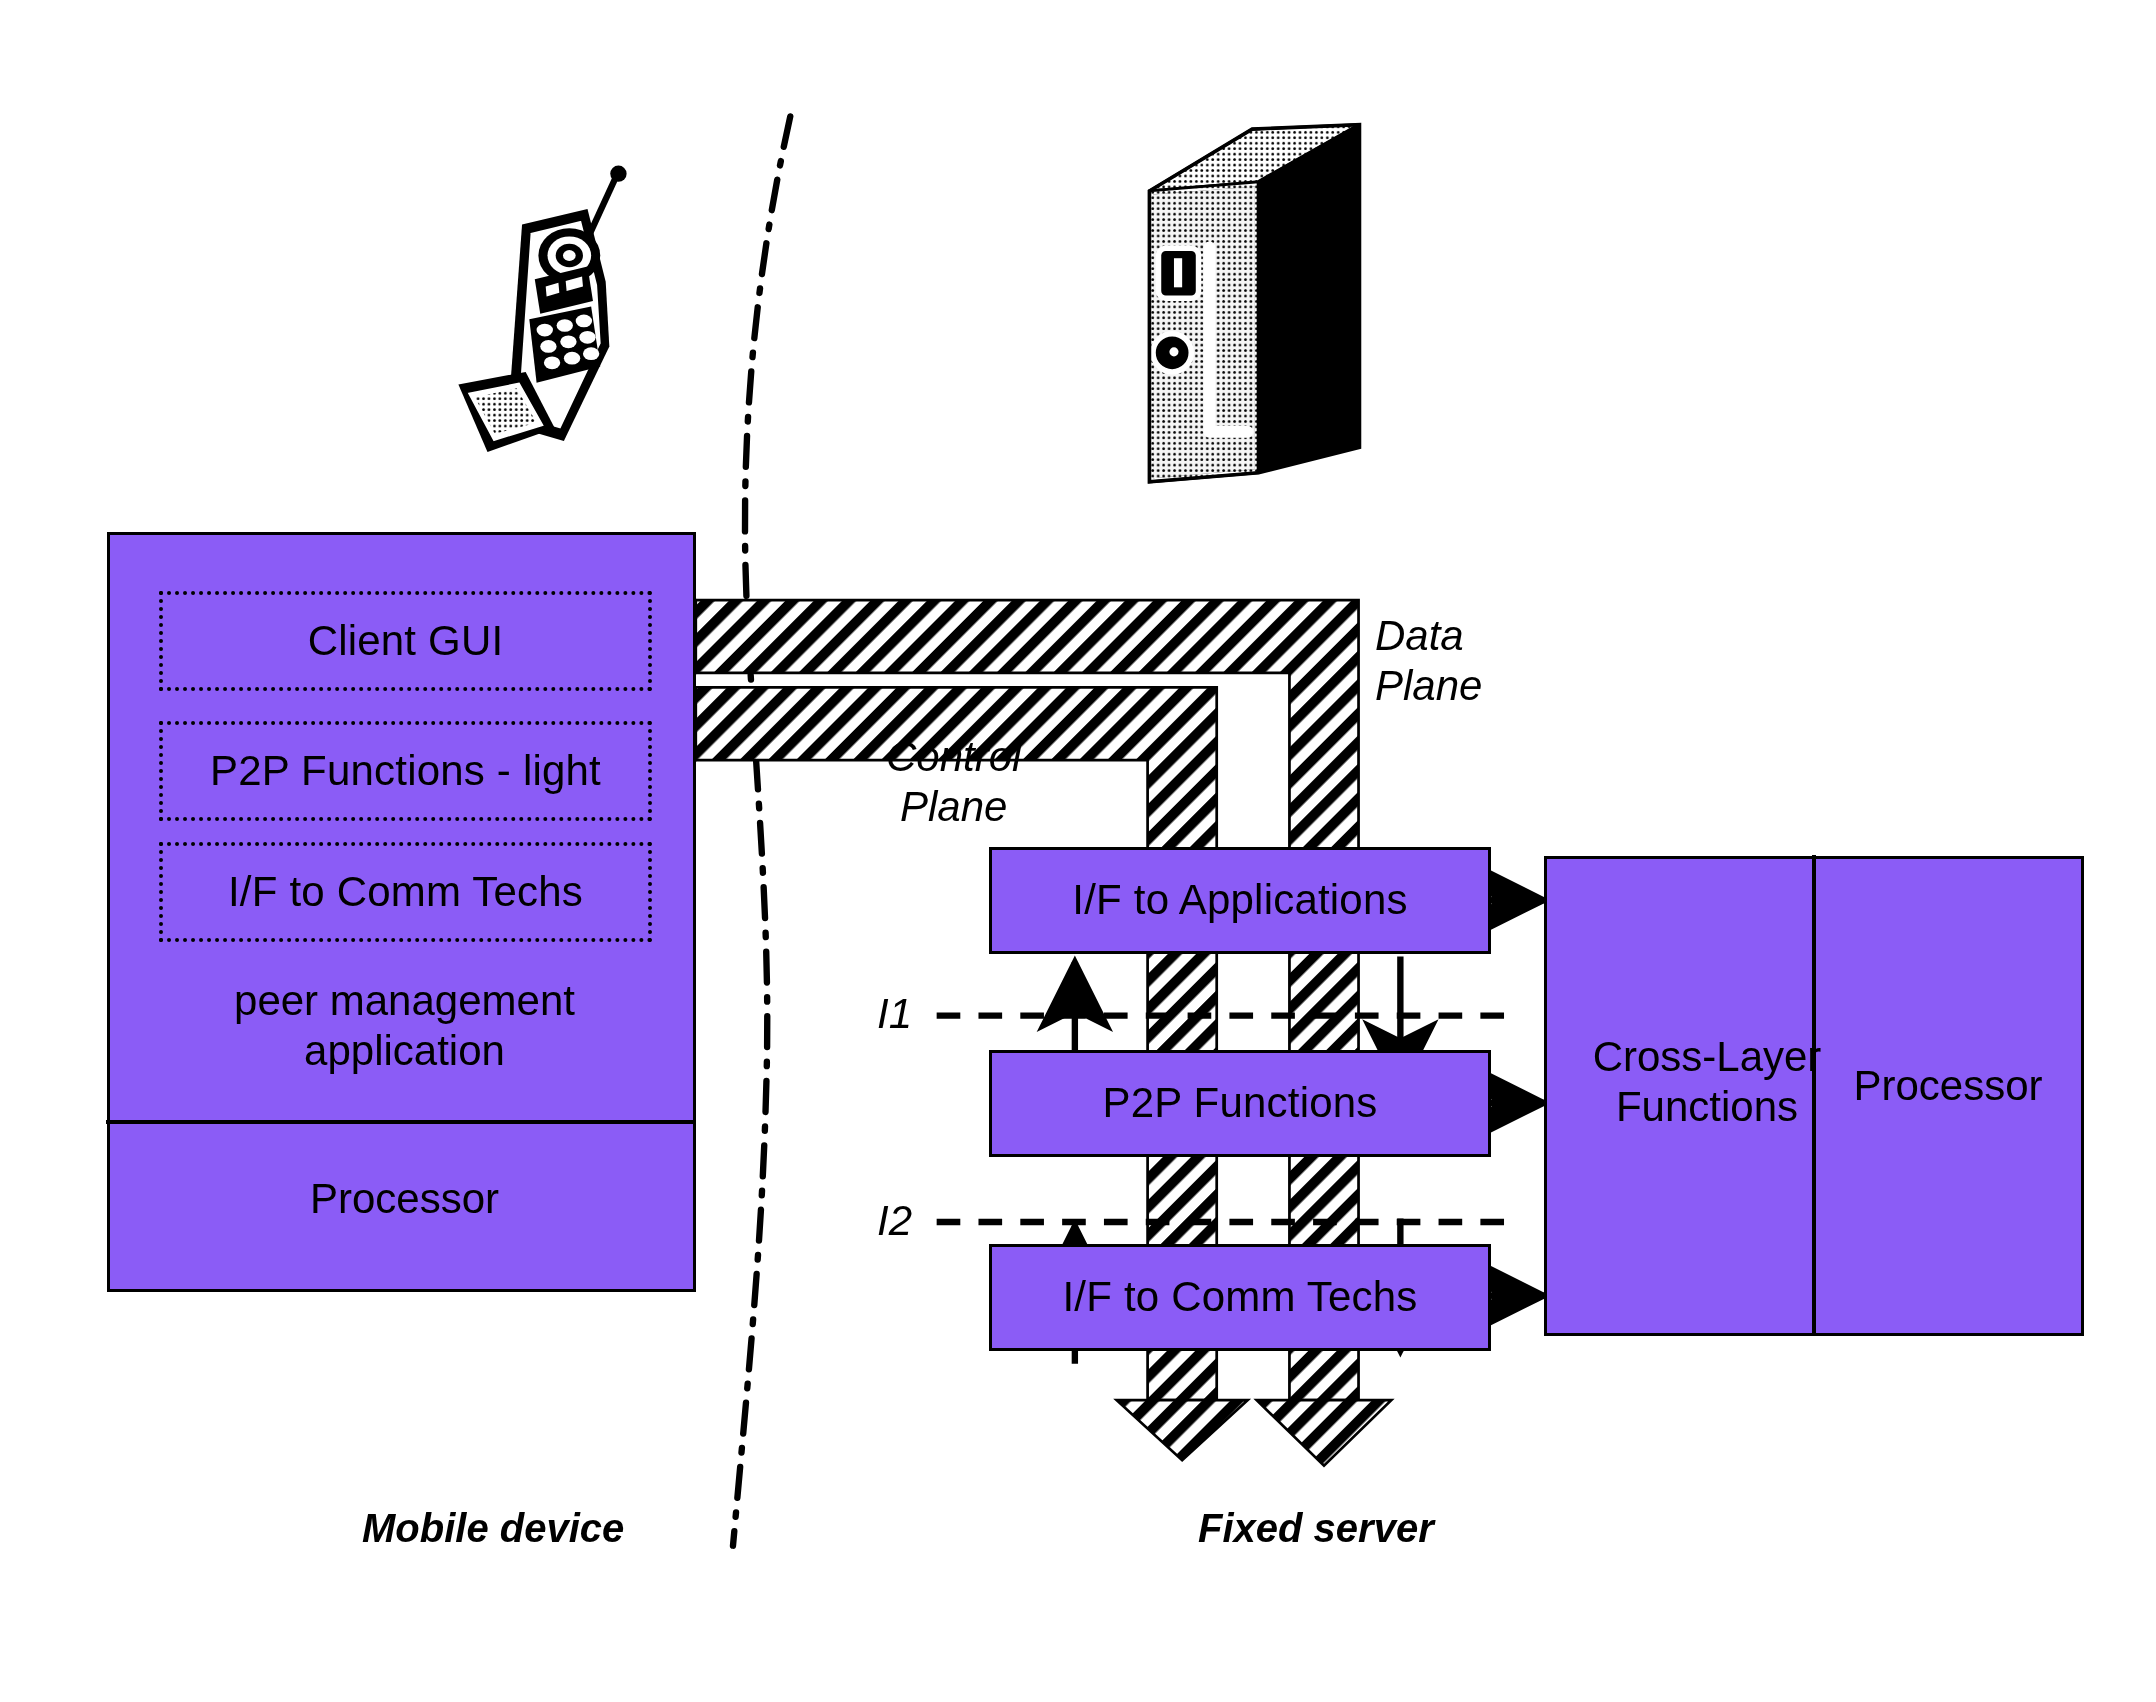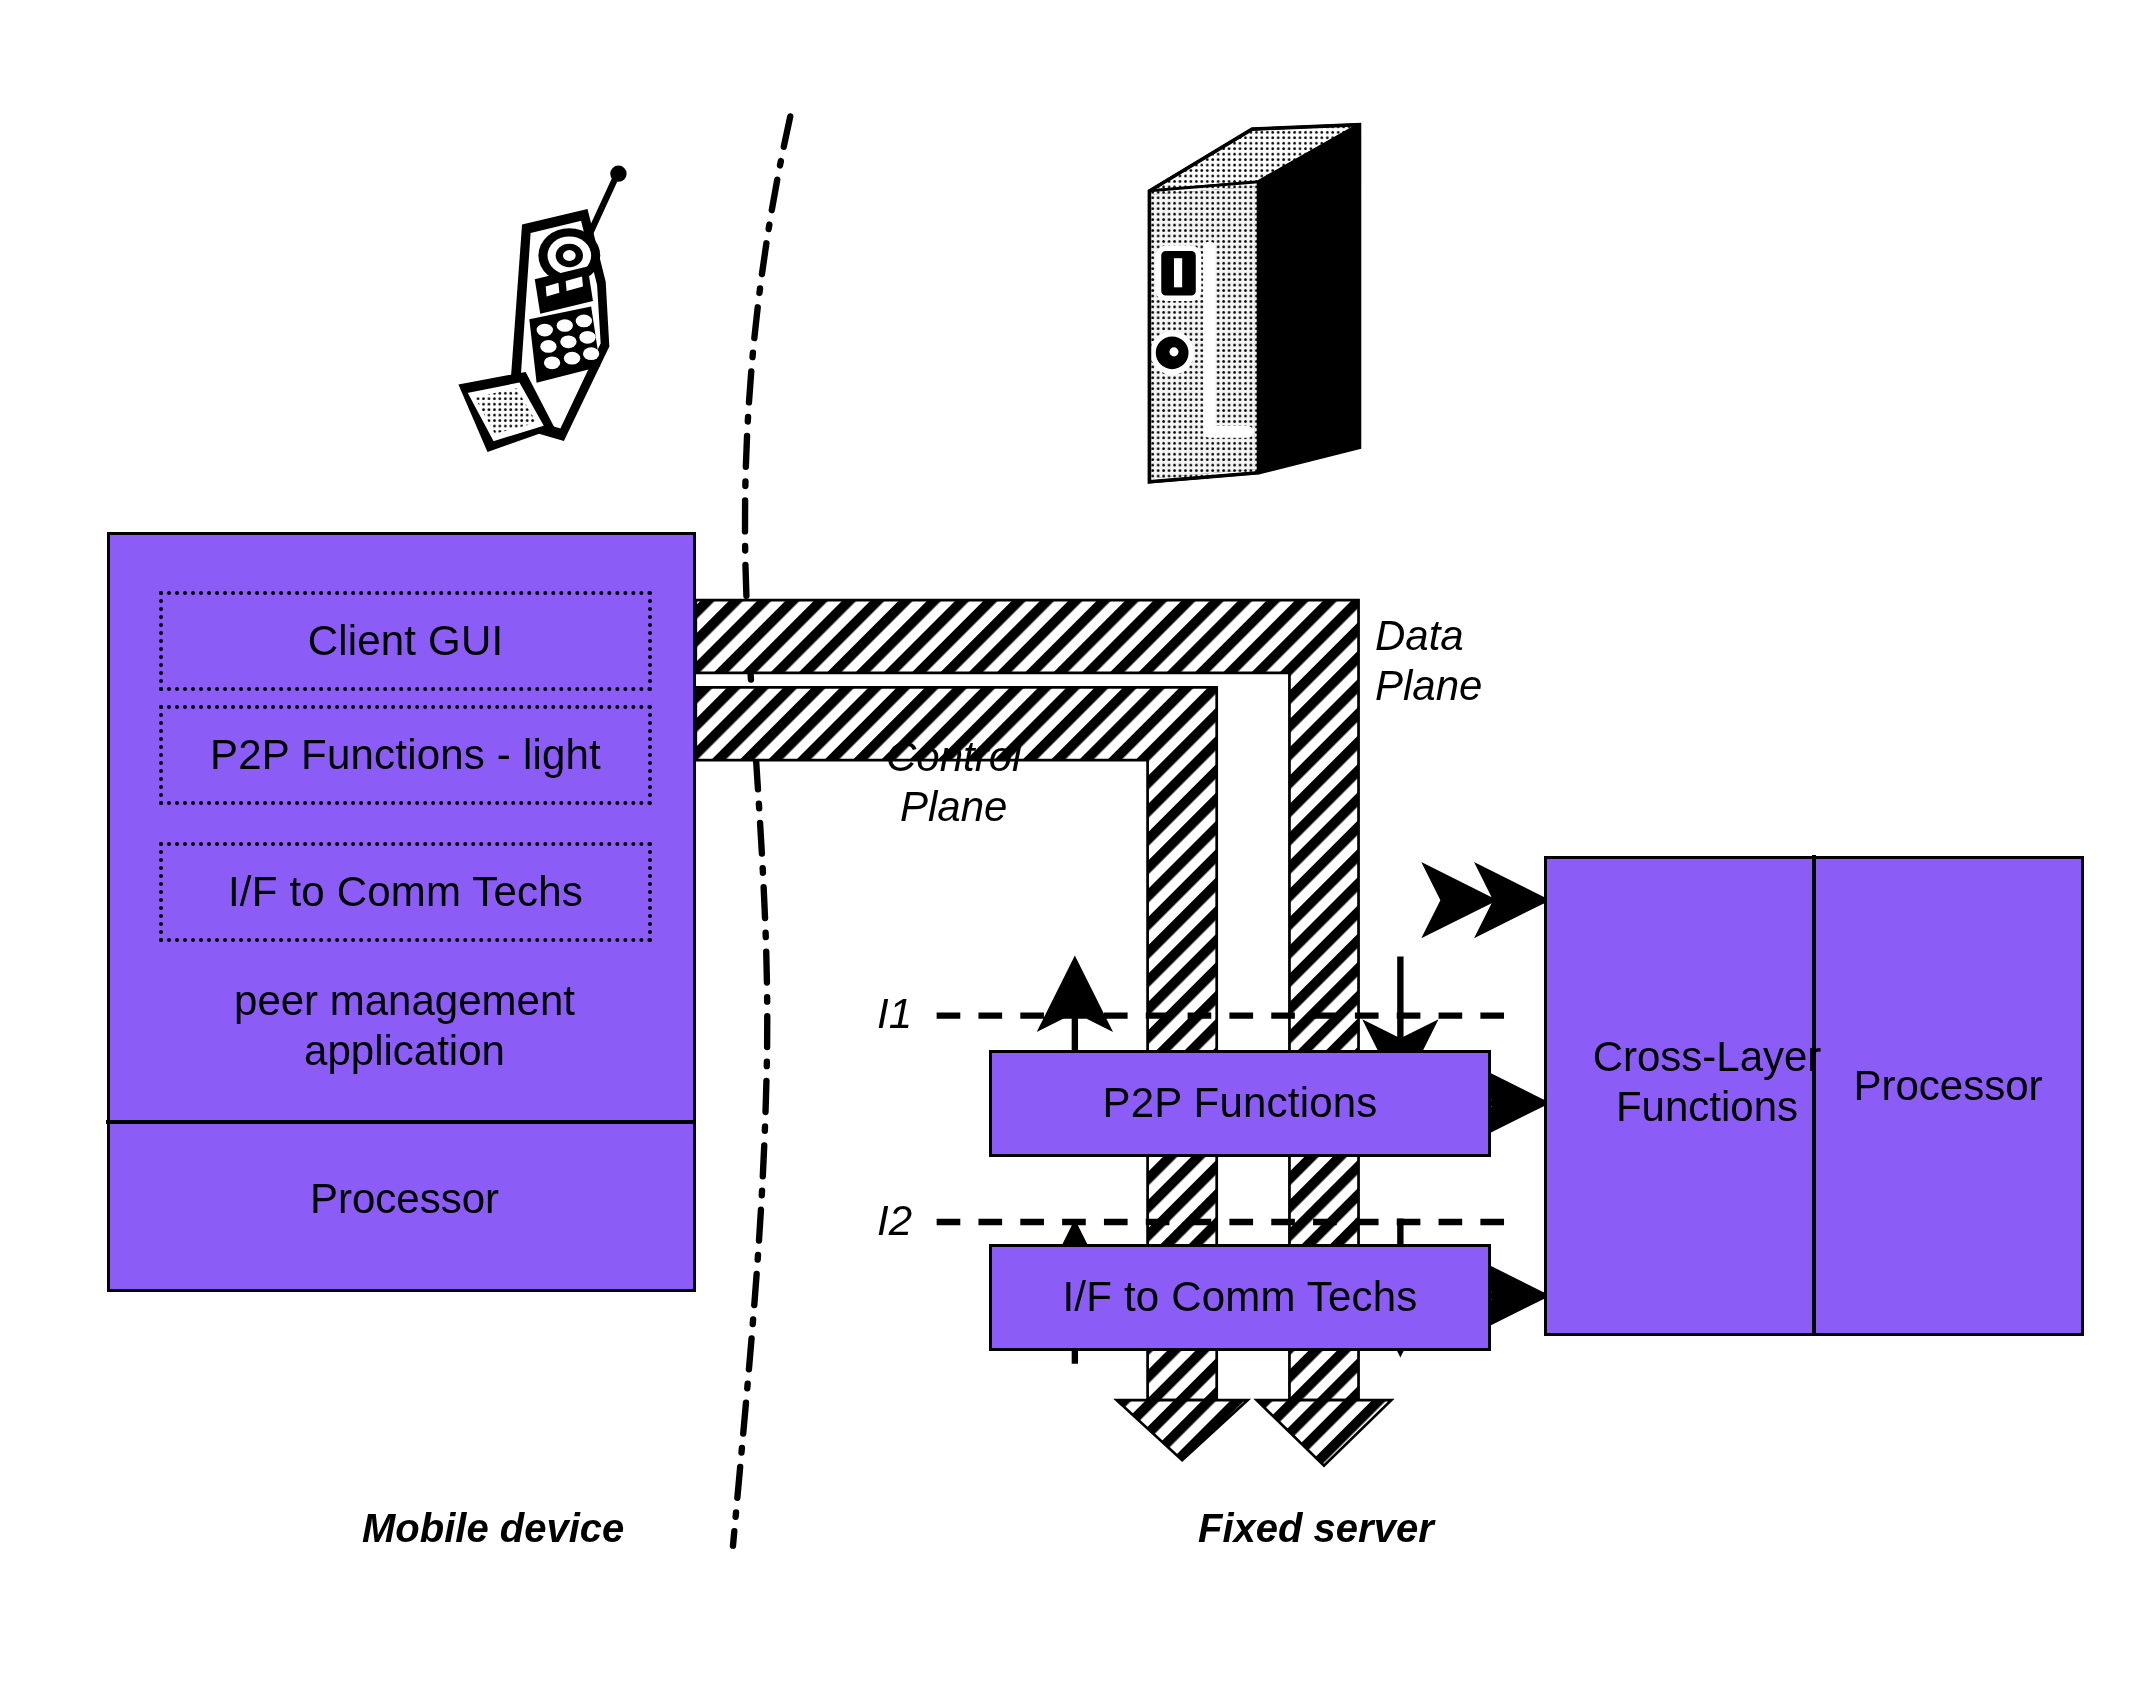--- a/index.html
+++ b/index.html
@@ -135,36 +135,39 @@
       <line x1="1640" y1="990" x2="1698" y2="990" marker-start="url(#ah2)" marker-end="url(#ah)"></line>
       <line x1="1640" y1="1213" x2="1698" y2="1213" marker-start="url(#ah2)" marker-end="url(#ah)"></line>
       <line x1="1640" y1="1425" x2="1698" y2="1425" marker-start="url(#ah2)" marker-end="url(#ah)"></line>
     </g>
   </svg>
 
   <div class="box solid" style="left:107px;top:532px;width:589px;height:760px;display:block;">
     <div class="box dotted lbl" style="left:49px;top:56px;width:493px;height:100px;">
       <span>Client GUI</span>
     </div>
-    <div class="box dotted lbl" style="left:49px;top:170px;width:493px;height:100px;">
+    <div class="box dotted lbl" style="left:49px;top:186px;width:493px;height:100px;">
       <span>P2P Functions - light</span>
     </div>
     <div class="box dotted lbl" style="left:49px;top:307px;width:493px;height:100px;">
       <span>I/F to  Comm Techs</span>
     </div>
     <div class="plain" style="left:0;top:441px;width:589px;">
       <span>peer management</span><br>
       <span>application</span>
     </div>
     <div style="position:absolute;left:-3.6px;top:585px;width:589px;height:3.6px;background:#000;"></div>
     <div class="plain" style="left:0;top:639px;width:589px;">
       <span>Processor</span>
     </div>
   </div>
 
+  <div class="box solid lbl" style="left:989px;top:847px;width:502px;height:107px;">
+    <span>I/F to Applications</span>
+  </div>
 
   <div class="box solid lbl" style="left:989px;top:1050px;width:502px;height:107px;">
     <span>P2P Functions</span>
   </div>
 
   <div class="box solid lbl" style="left:989px;top:1244px;width:502px;height:107px;">
     <span>I/F to  Comm Techs</span>
   </div>
 
   <div class="box solid" style="left:1544px;top:856px;width:540px;height:480px;display:block;">

